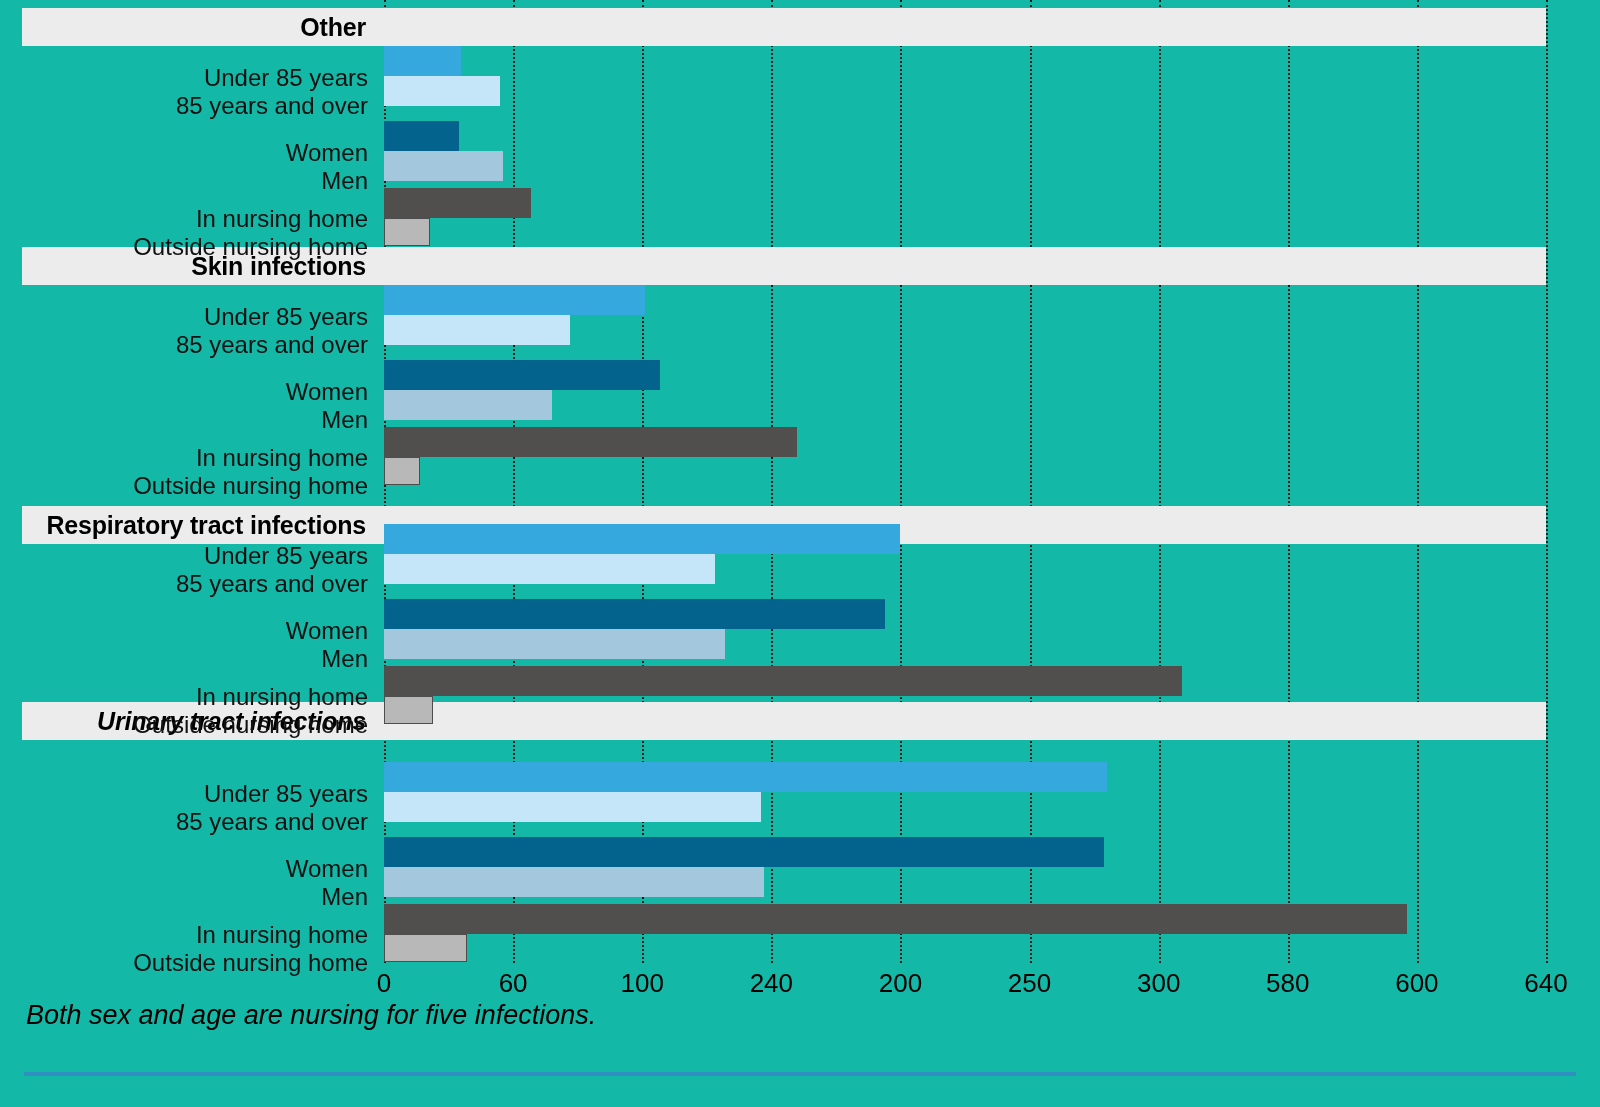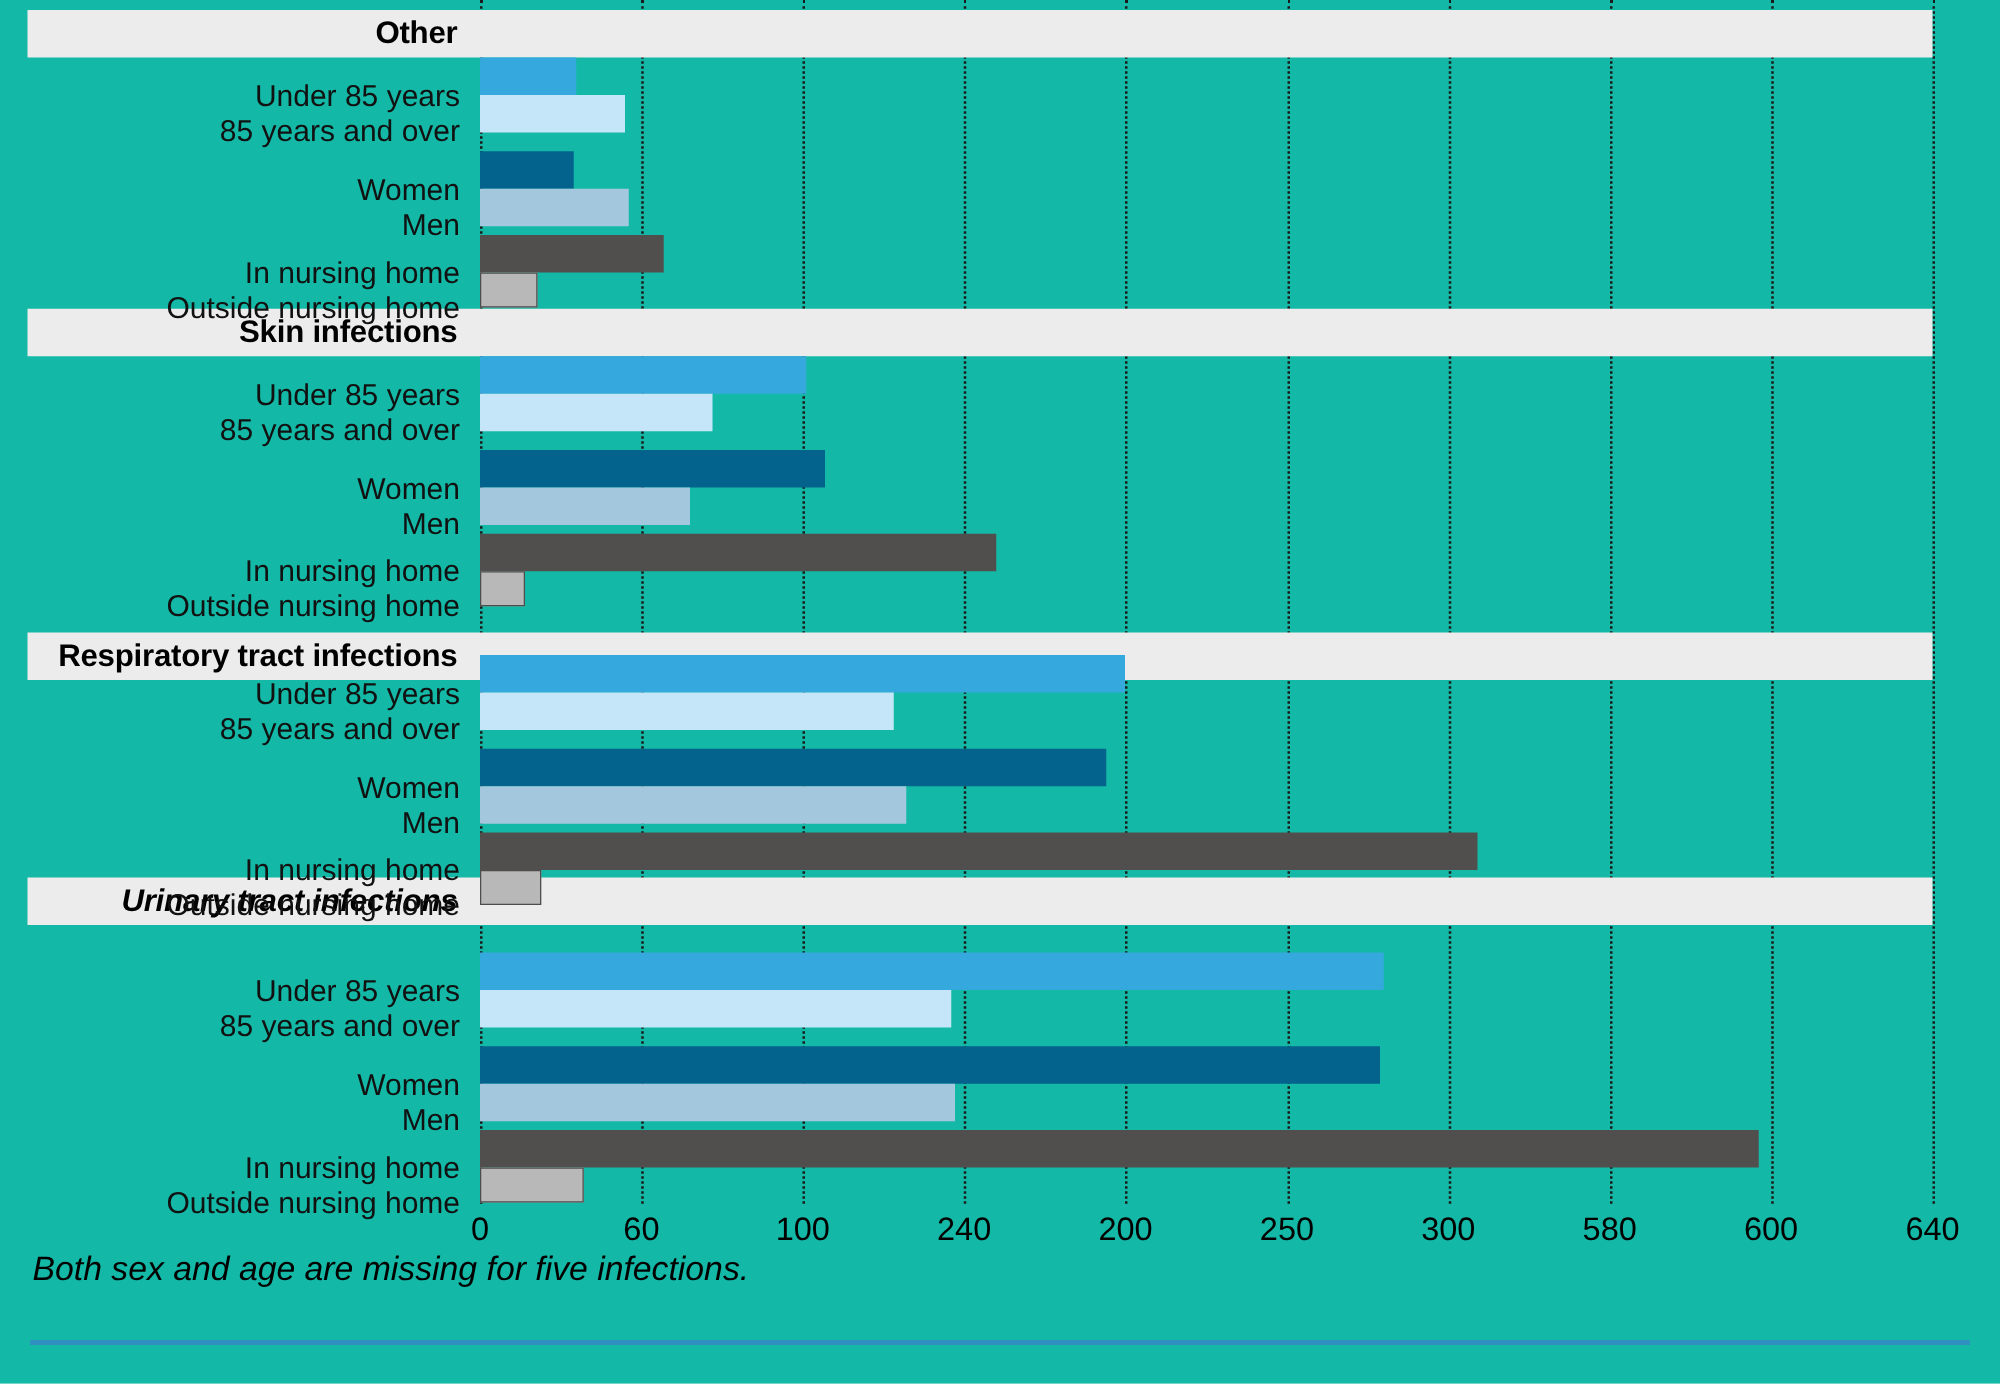--- a/index.html
+++ b/index.html
@@ -195,16 +195,16 @@
         <div class="tick-label" style="left: 771.333px;">240</div>
         <div class="tick-label" style="left: 900.444px;">200</div>
         <div class="tick-label" style="left: 1029.56px;">250</div>
         <div class="tick-label" style="left: 1158.67px;">300</div>
         <div class="tick-label" style="left: 1287.78px;">580</div>
         <div class="tick-label" style="left: 1416.89px;">600</div>
         <div class="tick-label" style="left: 1546px;">640</div>
       </div>
   </div>
 
-  <div id="footnote">Both sex and age are missing for five infections.</div>
+  <div id="footnote">Both sex and age are nursing for five infections.</div>
   <div id="bottom-rule"></div>
 
 </div>
 
 </body></html>

